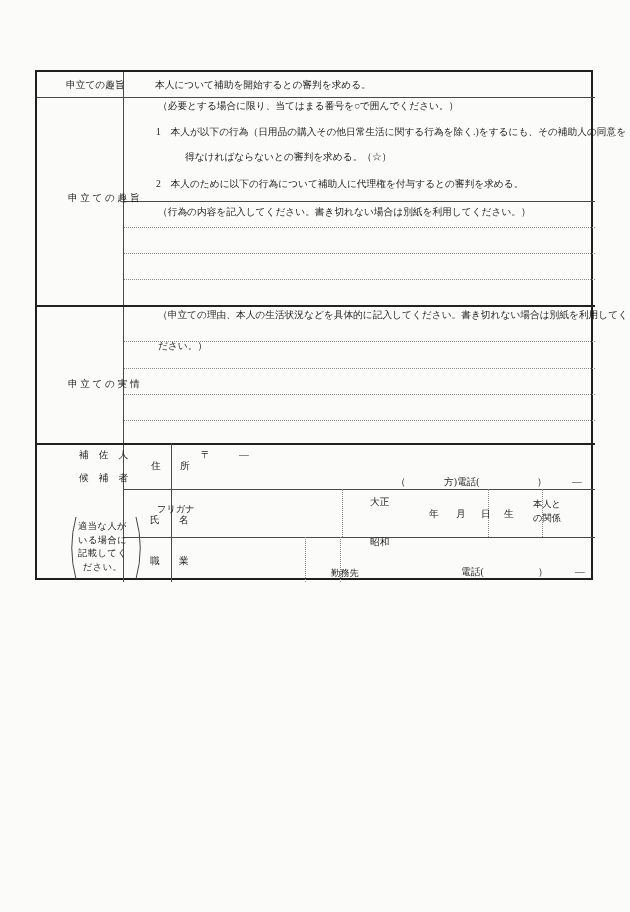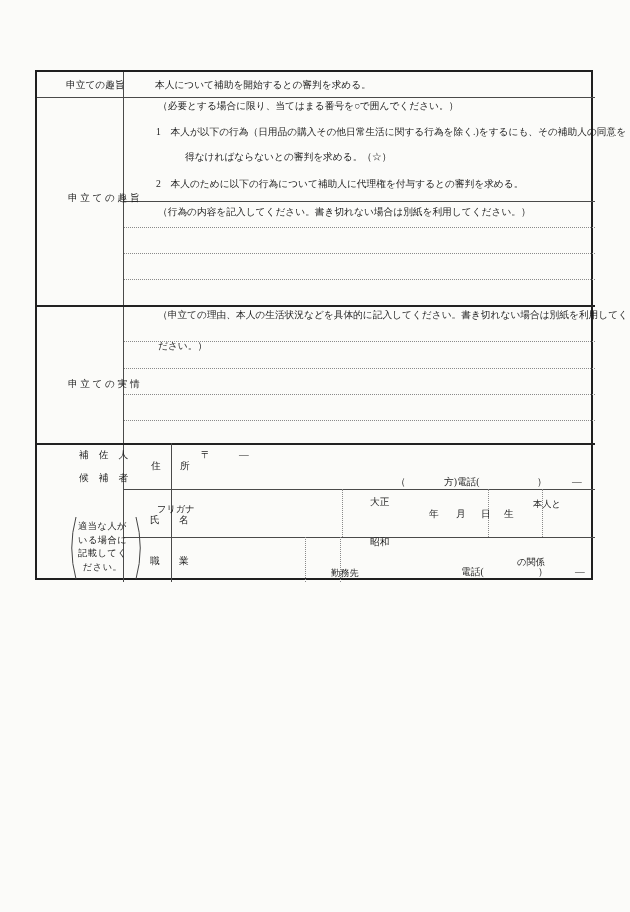--- a/index.html
+++ b/index.html
@@ -99,21 +99,21 @@
 
     <span class="abs small" style="left:96px; top:424px;margin-top:8px;">フリガナ</span>
     <span class="abs" style="left:89px; top:442px;">氏　　名</span>
     <span class="abs" style="left:309px; top:424px;">大正</span>
     <span class="abs" style="left:309px; top:448px;margin-top:16px;">昭和</span>
     <span class="abs" style="left:368px; top:436px;">年</span>
     <span class="abs" style="left:395px; top:436px;">月</span>
     <span class="abs" style="left:420px; top:436px;">日</span>
     <span class="abs" style="left:443px; top:436px;">生</span>
     <span class="abs small" style="left:472px; top:427px;">本人と</span>
-    <span class="abs small" style="left:456px; top:441px;margin-top:44px;">の関係</span>
+    <span class="abs small" style="left:472px; top:441px;">の関係</span>
 
     <span class="abs" style="left:89px; top:483px;">職　　業</span>
     <span class="abs small" style="left:270px; top:484px;margin-top:12px;">勤務先</span>
     <span class="abs" style="left:400px; top:494px;">電話(</span>
     <span class="abs" style="left:477px; top:494px;">）</span>
     <span class="abs" style="left:514px; top:494px;">—</span>
 
   </div>
 
 </div>

